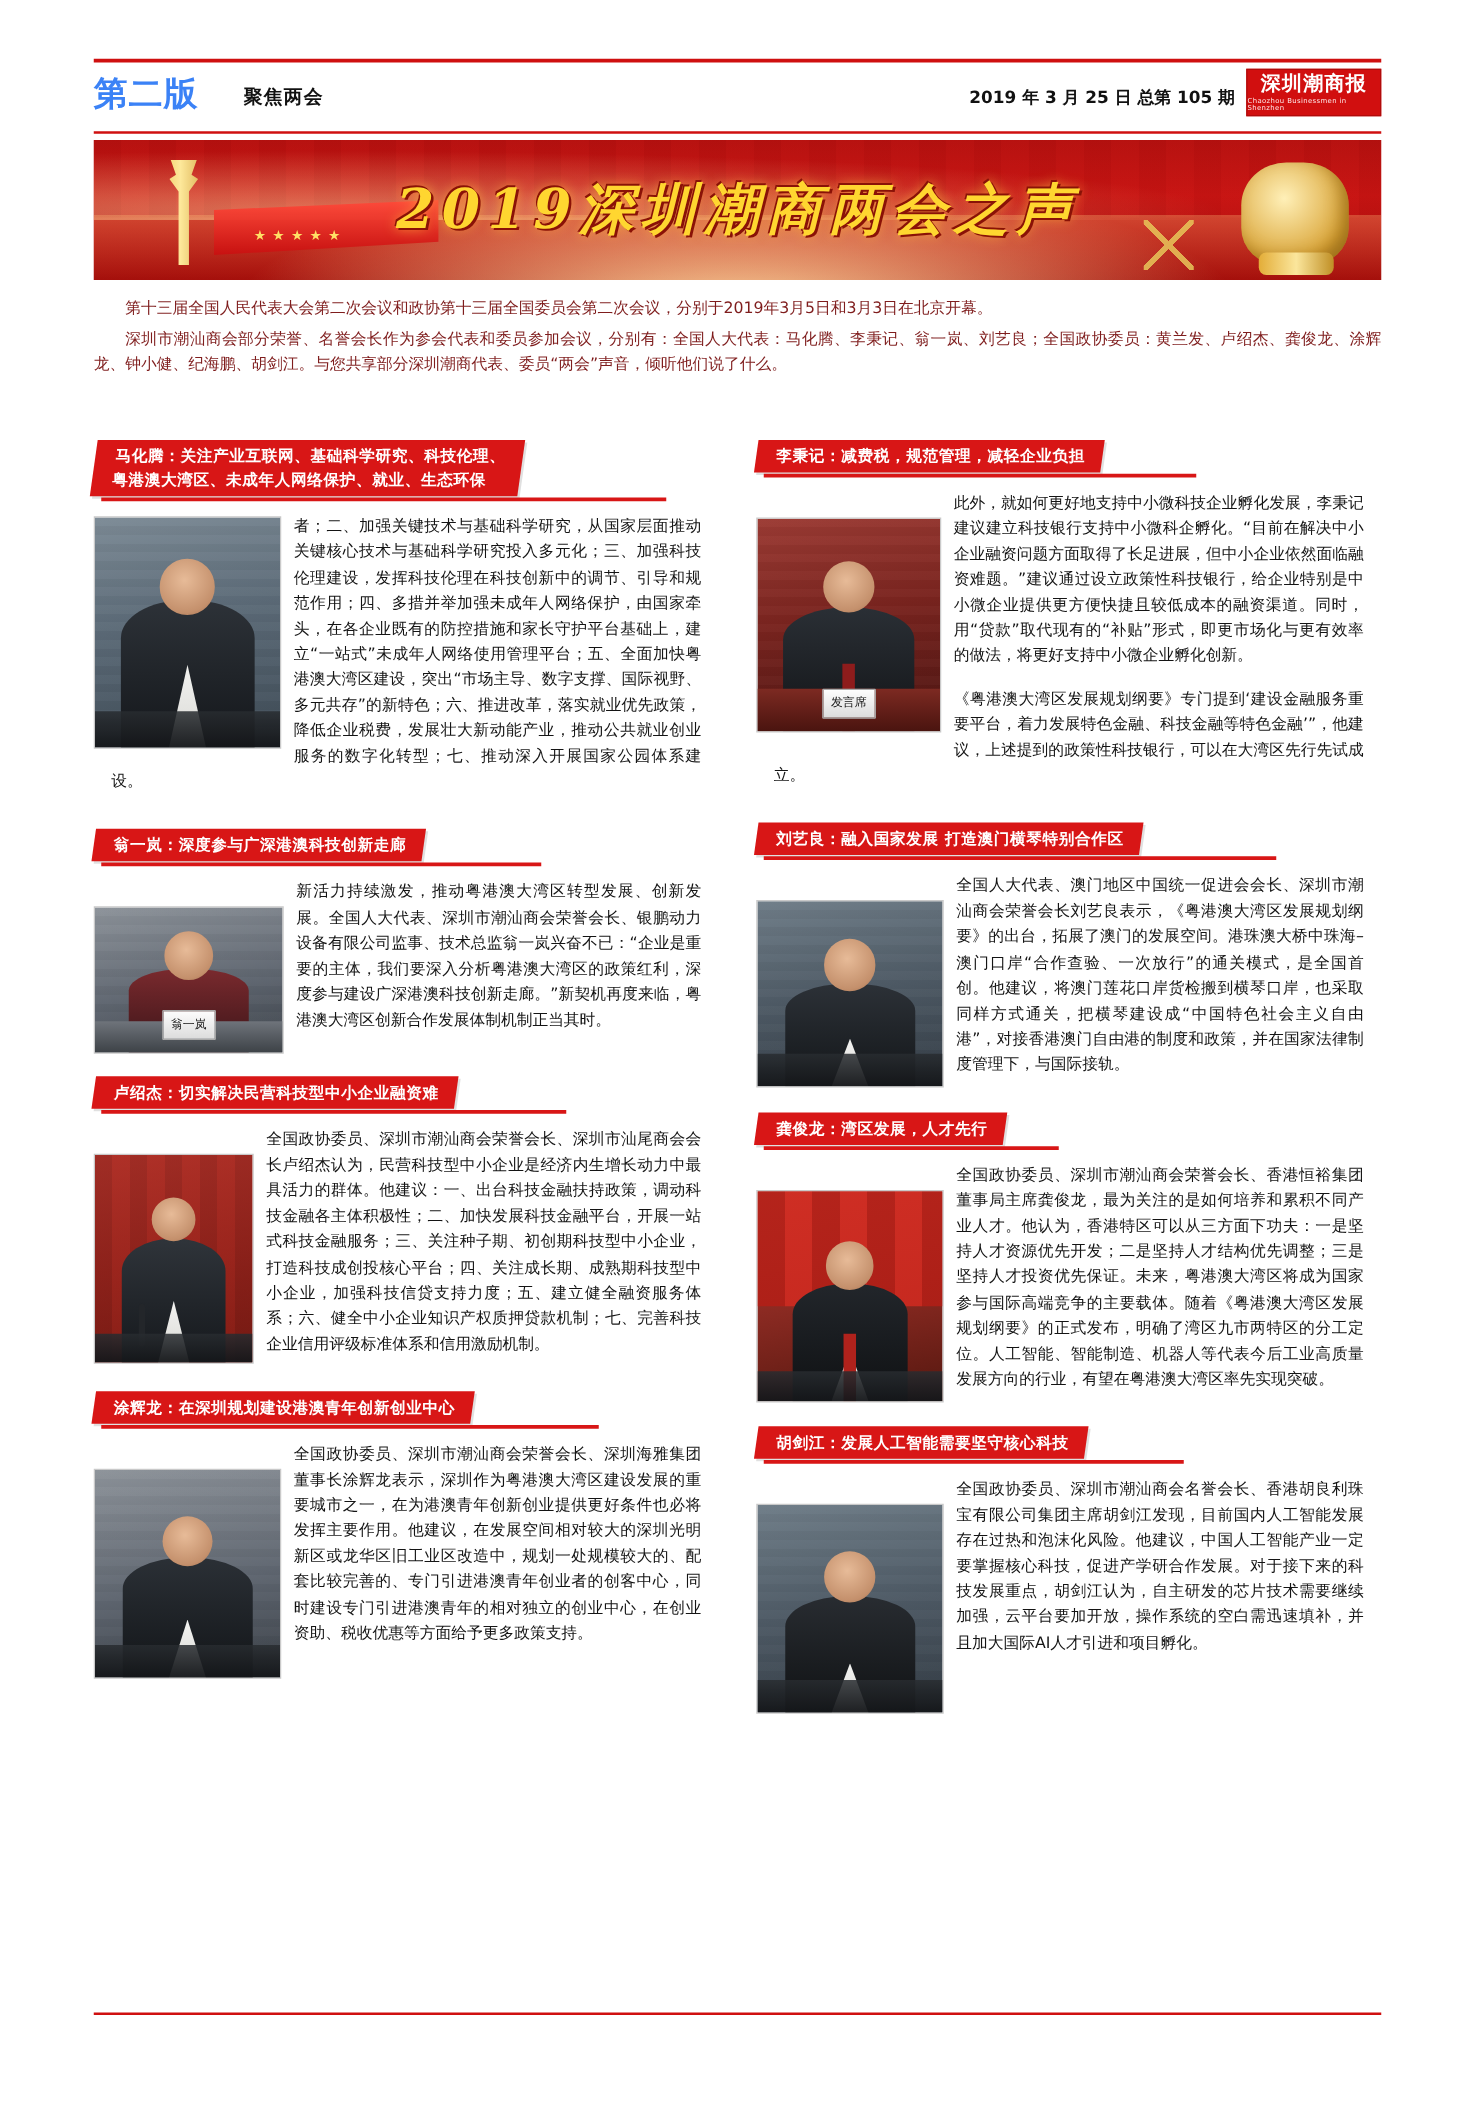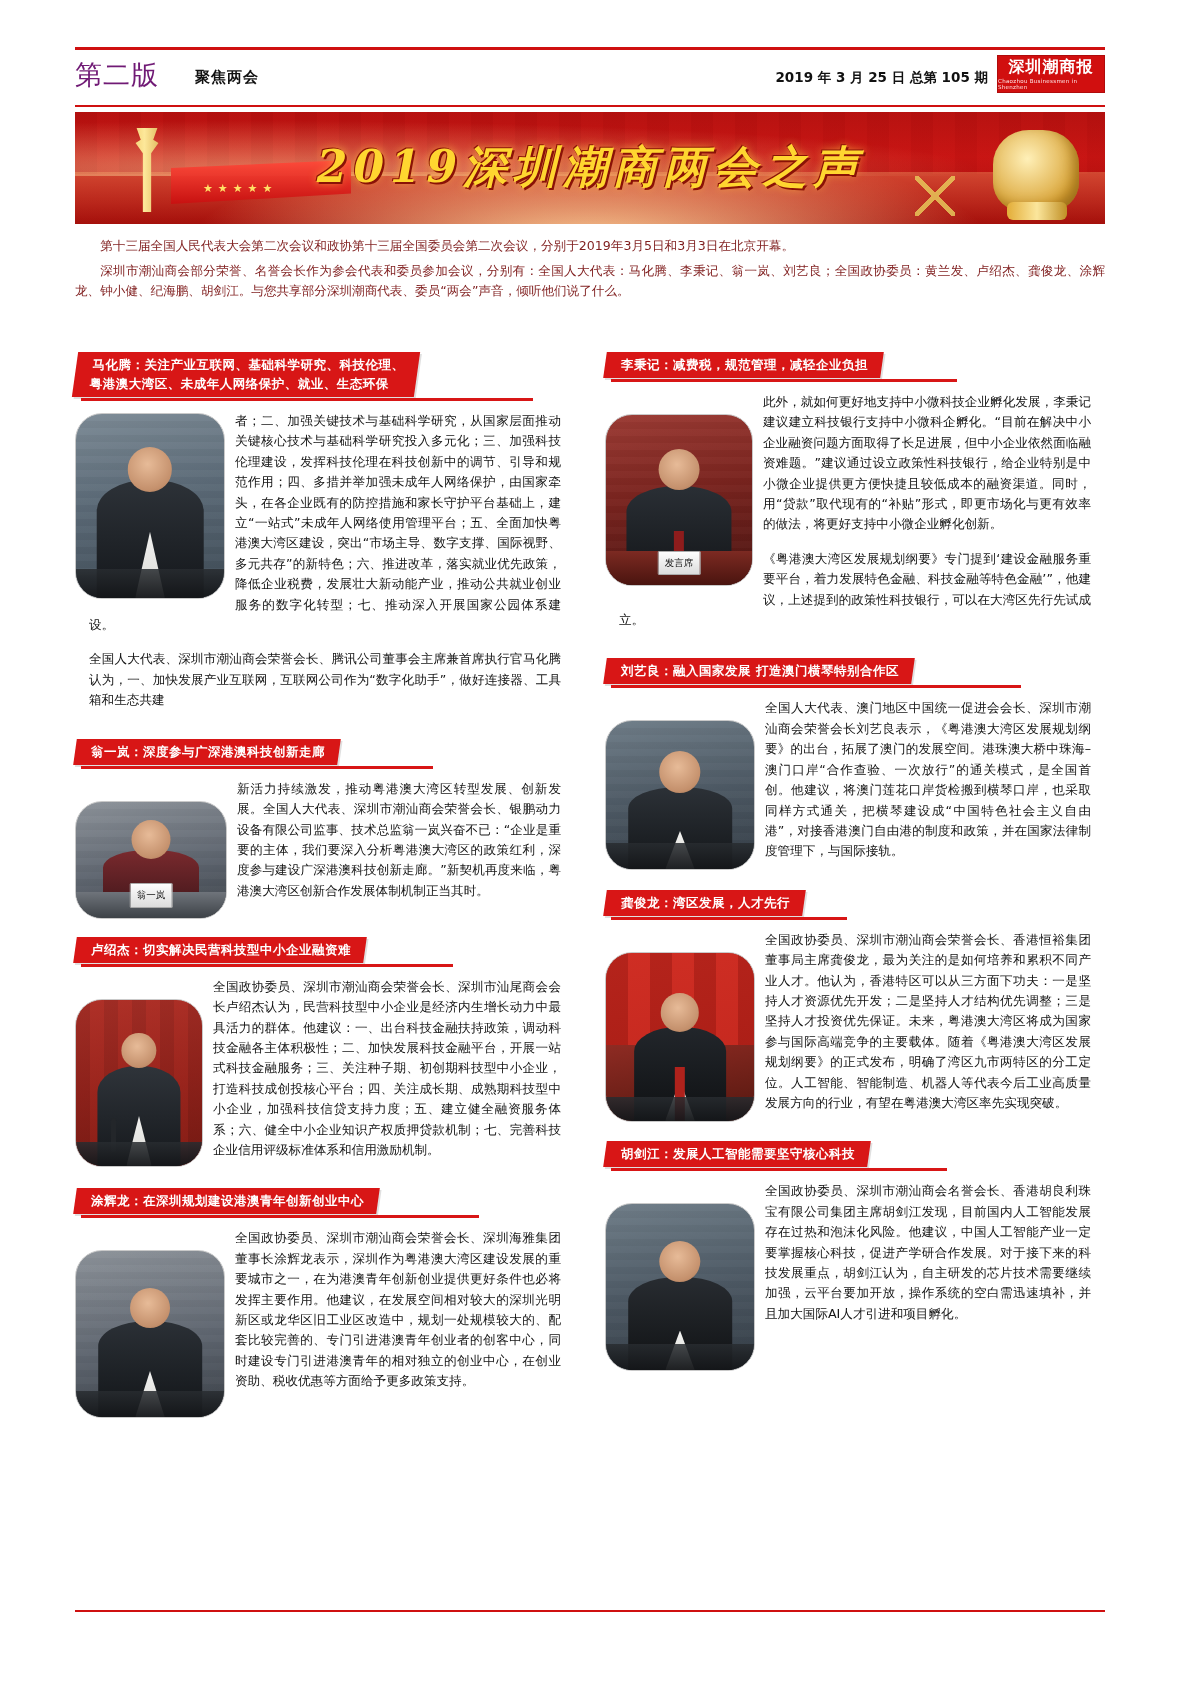--- a/index.html
+++ b/index.html
@@ -12,21 +12,21 @@
   }
   .page { position:relative; width:1180px; height:1684px; padding:0; }
 
   
   .top-rule { position:absolute; left:75px; top:47px; width:1030px; height:3px; background:#cf1010; }
   .top-rule2 { position:absolute; left:75px; top:105px; width:1030px; height:2px; background:#cf1010; }
   .masthead { position:absolute; left:75px; top:55px; width:1030px; height:48px; }
   .page-no {
     position:absolute; left:0; top:2px;
     font-family:"DejaVu Serif", serif;
-    font-size:27px; font-weight:normal; letter-spacing:1px; color:#701a75;
+    font-size:27px; font-weight:bold; letter-spacing:1px; color:#3b82f6;
   }
   .section-name {
     position:absolute; left:120px; top:13px;
     font-family:"DejaVu Sans", sans-serif;
     font-size:15px; font-weight:bold; color:#111; letter-spacing:1px;
   }
   .issue-line {
     position:absolute; right:117px; top:14px;
     font-size:13.5px; color:#111; font-weight:bold;
   }
@@ -145,21 +145,21 @@
   .body-text p { margin:14px; text-indent:0; }
   .indent { text-indent:2em; }
 
   
   .photo {
     position:relative;
     border:1px solid #c9c9c9;
     background:#5a5f66;
     overflow:hidden;
   }
-  .photo.left  { float:left;  margin:2px 10px 4px 0;border-radius:27px; }
+  .photo.left  { float:left;  margin:2px 10px 4px 0; }
 
   .ph-inner { position:absolute; inset:0; }
   .nameplate {
     position:absolute; left:50%; transform:translateX(-50%);
     bottom:10px;
     background:linear-gradient(180deg,#fdfdfd,#dcdcdc);
     border:1px solid #aaa;
     color:#111; font-size:9.5px; padding:1px 6px;
     border-radius:1px;
     font-family:"DejaVu Sans", sans-serif;
@@ -273,21 +273,20 @@
           <div class="photo left scene-a" style="width:150px;height:186px">
             <div class="ph-inner">
               <div class="bg-rows" style="opacity:.35"></div>
               <div class="figure" style="width:72%;height:64%"></div>
               <div class="head" style="width:30%;padding-top:30%;top:18%"></div>
               <div class="suit-v" style="bottom:0;height:36%"></div>
               <div class="desk" style="height:16%"></div>
             </div>
           </div>
           <p>者；二、加强关键技术与基础科学研究，从国家层面推动关键核心技术与基础科学研究投入多元化；三、加强科技伦理建设，发挥科技伦理在科技创新中的调节、引导和规范作用；四、多措并举加强未成年人网络保护，由国家牵头，在各企业既有的防控措施和家长守护平台基础上，建立“一站式”未成年人网络使用管理平台；五、全面加快粤港澳大湾区建设，突出“市场主导、数字支撑、国际视野、多元共存”的新特色；六、推进改革，落实就业优先政策，降低企业税费，发展壮大新动能产业，推动公共就业创业服务的数字化转型；七、推动深入开展国家公园体系建设。</p>
-          <p>全国人大代表、深圳市潮汕商会荣誉会长、腾讯公司董事会主席兼首席执行官马化腾认为，一、加快发展产业互联网，互联网公司作为“数字化助手”，做好连接器、工具箱和生态共建</p>
           <div class="clear"></div>
         </div>
       </div>
 
       <div class="article">
         <div class="headline" style="min-height:26px">
           <div class="ribbon">
             <span>翁一岚：深度参与广深港澳科技创新走廊</span>
           </div>
           <div class="ribbon-tail" style="width:352px"></div>

